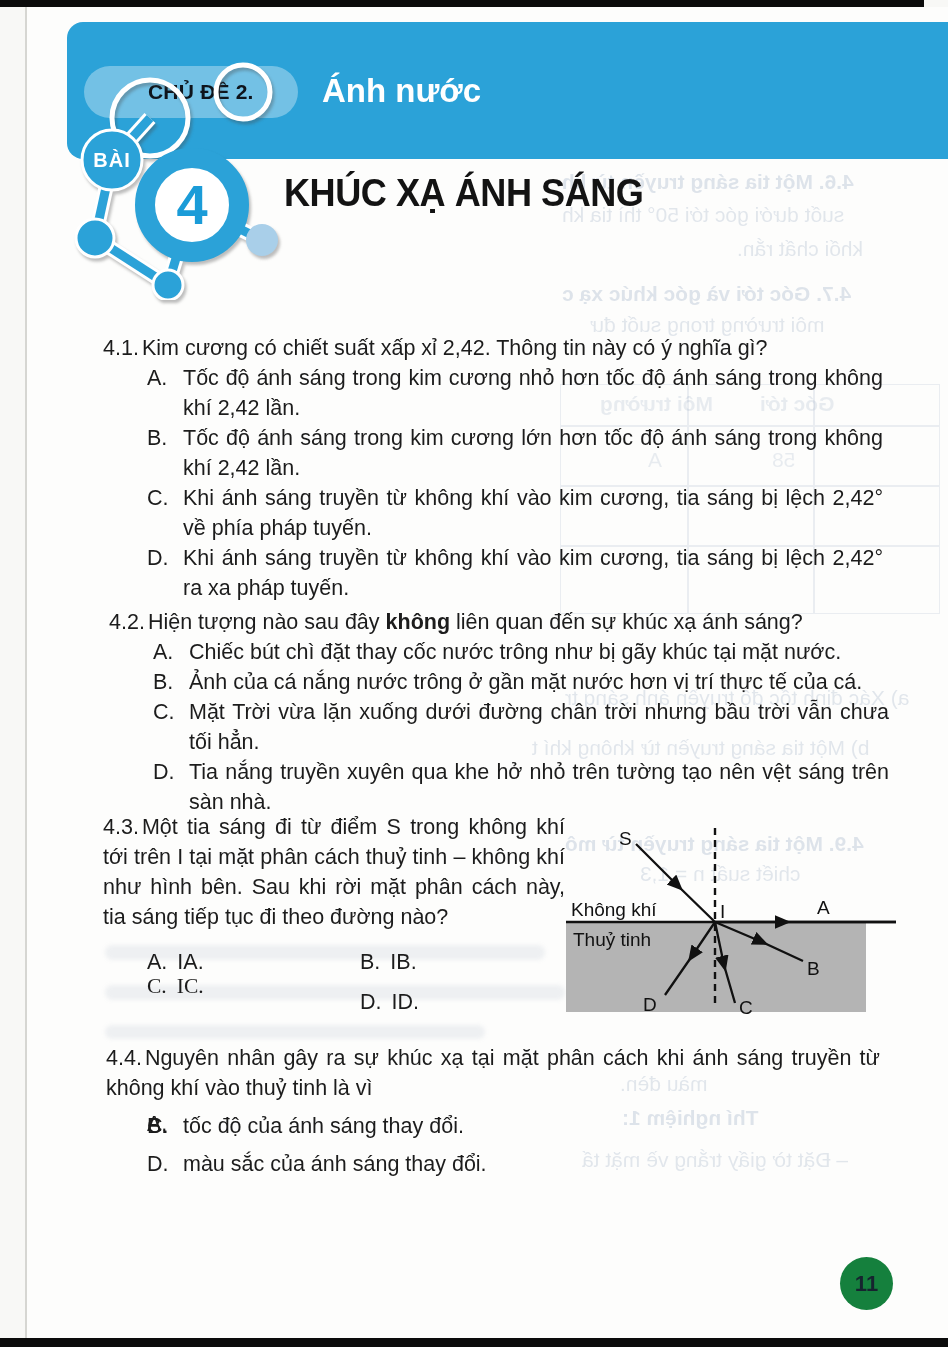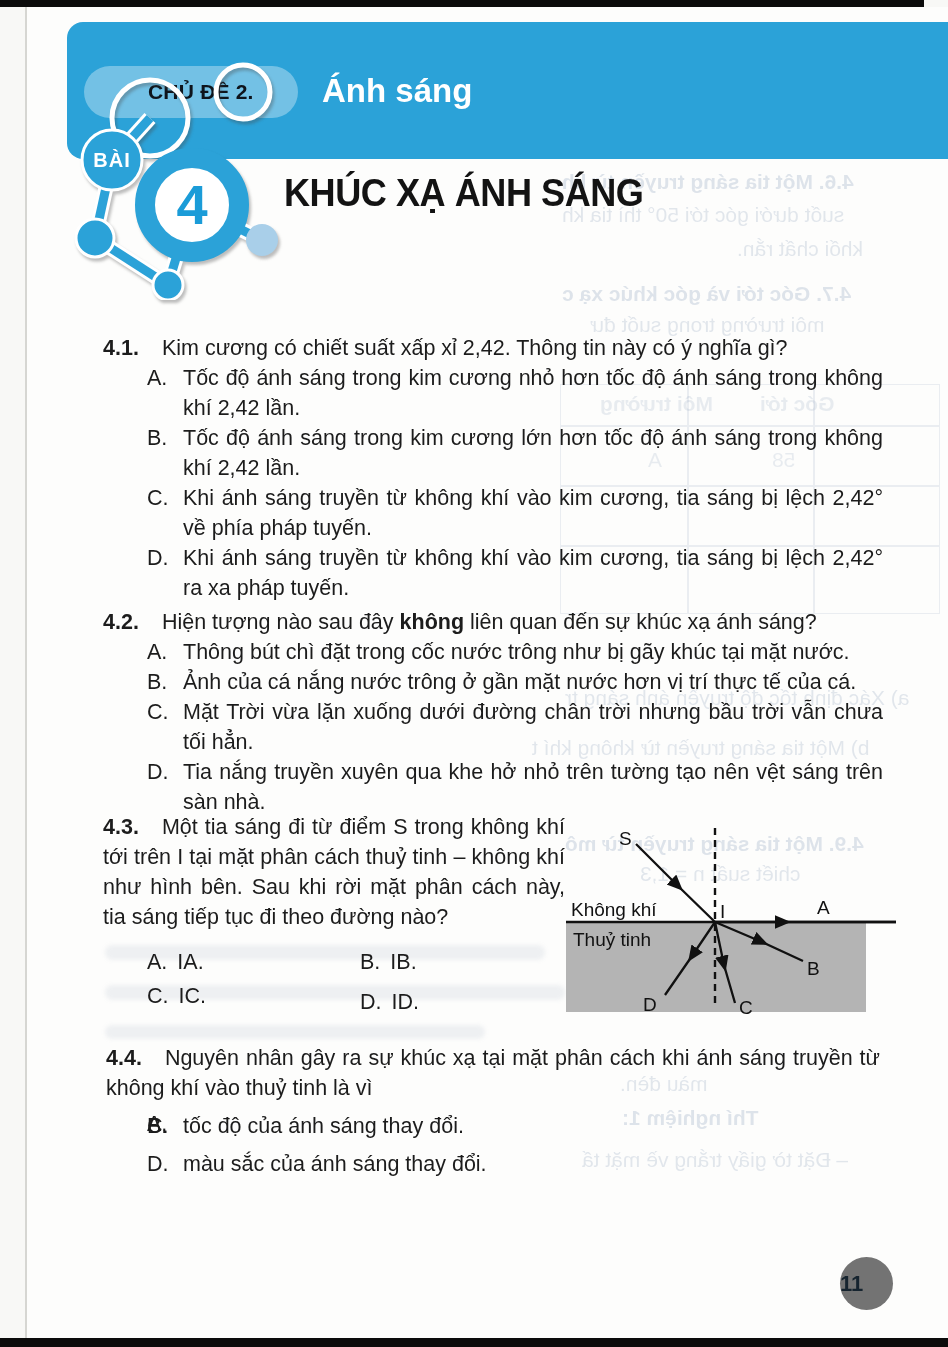--- a/index.html
+++ b/index.html
@@ -18,37 +18,37 @@
   .pill{position:absolute;left:84px;top:66px;width:214px;height:52px;border-radius:26px;background:rgba(255,255,255,.34);}
   .chu-de{position:absolute;left:148px;top:80px;font-size:21px;font-weight:bold;color:#0e141c;letter-spacing:.2px;}
   .anh-sang{position:absolute;left:322px;top:72px;font-size:33px;font-weight:bold;color:#ffffff;}
   .lesson-title{position:absolute;left:284px;top:172px;font-size:38px;font-weight:bold;color:#131313;
     transform:scaleX(.95);transform-origin:left top;letter-spacing:-.5px;white-space:nowrap;}
 
   .molecule{position:absolute;left:58px;top:50px;filter:drop-shadow(2px 3px 1.5px rgba(70,70,70,.35));}
 
   
   .q{position:absolute;left:103px;width:780px;font-size:21.5px;line-height:30px;}
-  .qnum{font-weight:bold;padding-right:23px;}
+  .qnum{font-weight:normal;padding-right:3px;}
   .opt{position:relative;margin-left:44px;padding-left:36px;text-align:justify;}
   .opt .olab{position:absolute;left:0;top:0;}
   .opt-plain{text-align:left;}
   .q3{width:462px;}
   .q3opts{position:relative;height:90px;margin-top:15px;}
   .q3opts .o{position:absolute;white-space:nowrap;}
   .gap6{display:inline-block;width:10px;}
   .q4 .opt{margin-top:8px;}
 
   
   .fig{position:absolute;left:566px;top:818px;}
   .fig text{font-size:19px;fill:#111;}
 
   
   .pagenum{position:absolute;left:840px;top:1257px;width:53px;height:53px;border-radius:50%;
-    background:#737373;display:flex;align-items:center;
+    background:#15803d;display:flex;align-items:center;justify-content:center;
     font-size:22px;font-weight:bold;color:#16242f;}
 
   
   .ghost{position:absolute;transform:scaleX(-1);white-space:nowrap;
     color:#54719a;opacity:.16;font-size:21px;z-index:1;}
   .ghost.b{font-weight:bold;opacity:.18;}
   .smudge{position:absolute;background:rgba(8,48,88,.10);filter:blur(2px);border-radius:8px;z-index:1;}
   .smudge.lite{background:rgba(110,130,155,.10);}
   .gtable{position:absolute;left:560px;top:384px;width:378px;height:228px;opacity:.10;z-index:1;
     border:1.5px solid #4d6b94;}
@@ -95,21 +95,21 @@
     <span class="ghost" style="left:620px;top:1072px;">màu đèn.</span>
     <span class="ghost b" style="left:622px;top:1106px;">Thí nghiệm 1:</span>
     <span class="ghost" style="left:582px;top:1148px;">– Đặt tờ giấy trắng về mặt tấ</span>
   </div>
 
   <div class="content">
 
     <div class="band"></div>
     <div class="pill"></div>
     <div class="chu-de">CHỦ ĐỀ 2.</div>
-    <div class="anh-sang">Ánh sáng</div>
+    <div class="anh-sang">Ánh nước</div>
     <div class="lesson-title">KHÚC XẠ ÁNH SÁNG</div>
 
     <svg class="molecule" width="250" height="250" viewBox="0 0 250 250">
       <g stroke="#ffffff" stroke-width="15" fill="none">
         <line x1="92" y1="68" x2="54" y2="110"></line>
           <line x1="54" y1="110" x2="37" y2="188"></line>
         <line x1="37" y1="188" x2="110" y2="235"></line>
           <line x1="110" y1="235" x2="134" y2="155"></line>
         <line x1="134" y1="155" x2="204" y2="190"></line>
       </g>
@@ -132,34 +132,34 @@
     </svg>
 
     <section class="q" style="top:333px;">
       <p style="margin:0;"><span class="qnum">4.1.</span><span>Kim cương có chiết suất xấp xỉ 2,42. Thông tin này có ý nghĩa gì?</span></p>
       <div class="opt"><span class="olab">A.</span><span>Tốc độ ánh sáng trong kim cương nhỏ hơn tốc độ ánh sáng trong không khí 2,42 lần.</span></div>
       <div class="opt"><span class="olab">B.</span><span>Tốc độ ánh sáng trong kim cương lớn hơn tốc độ ánh sáng trong không khí 2,42 lần.</span></div>
       <div class="opt"><span class="olab">C.</span><span>Khi ánh sáng truyền từ không khí vào kim cương, tia sáng bị lệch 2,42° về phía pháp tuyến.</span></div>
       <div class="opt"><span class="olab">D.</span><span>Khi ánh sáng truyền từ không khí vào kim cương, tia sáng bị lệch 2,42° ra xa pháp tuyến.</span></div>
     </section>
 
-    <section class="q" style="top:607px;">
+    <section class="q" style="top:607px;margin-left:6px;">
       <p style="margin:0;"><span class="qnum">4.2.</span><span><span>Hiện tượng nào sau đây </span><b>không</b><span> liên quan đến sự khúc xạ ánh sáng?</span></span></p>
-      <div class="opt"><span class="olab">A.</span><span>Thông bút chì đặt trong cốc nước trông như bị gãy khúc tại mặt nước.</span></div>
+      <div class="opt"><span class="olab">A.</span><span>Chiếc bút chì đặt thay cốc nước trông như bị gãy khúc tại mặt nước.</span></div>
       <div class="opt"><span class="olab">B.</span><span>Ảnh của cá nắng nước trông ở gần mặt nước hơn vị trí thực tế của cá.</span></div>
       <div class="opt"><span class="olab">C.</span><span>Mặt Trời vừa lặn xuống dưới đường chân trời nhưng bầu trời vẫn chưa tối hẳn.</span></div>
       <div class="opt"><span class="olab">D.</span><span>Tia nắng truyền xuyên qua khe hở nhỏ trên tường tạo nên vệt sáng trên sàn nhà.</span></div>
     </section>
 
     <section class="q q3" style="top:812px;">
       <p style="margin:0;text-align:justify;"><span class="qnum">4.3.</span><span>Một tia sáng đi từ điểm S trong không khí tới trên I tại mặt phân cách thuỷ tinh – không khí như hình bên. Sau khi rời mặt phân cách này, tia sáng tiếp tục đi theo đường nào?</span></p>
       <div class="q3opts">
         <span class="o" style="left:44px;top:0;"><b style="font-weight:normal;" class="olab">A.</b><span class="gap6"></span><span>IA.</span></span>
         <span class="o" style="left:257px;top:0;"><span>B.</span><span class="gap6"></span><span>IB.</span></span>
-        <span class="o" style="left:44px;top:34px;"><span>C.</span><span class="gap6"></span><span>IC.</span></span>
+        <span class="o" style="left:44px;top:24px;font-family:Liberation Serif, serif;"><span>C.</span><span class="gap6"></span><span>IC.</span></span>
         <span class="o" style="left:257px;top:40px;"><span>D.</span><span class="gap6"></span><span>ID.</span></span>
       </div>
     </section>
 
     <svg class="fig" width="332" height="200" viewBox="0 0 332 200">
       <defs>
         <marker id="ah" orient="auto" markerWidth="8" markerHeight="7" refX="4" refY="3">
           <path d="M0,0 L7,3 L0,6 z" fill="#111"></path>
         </marker>
       </defs>

